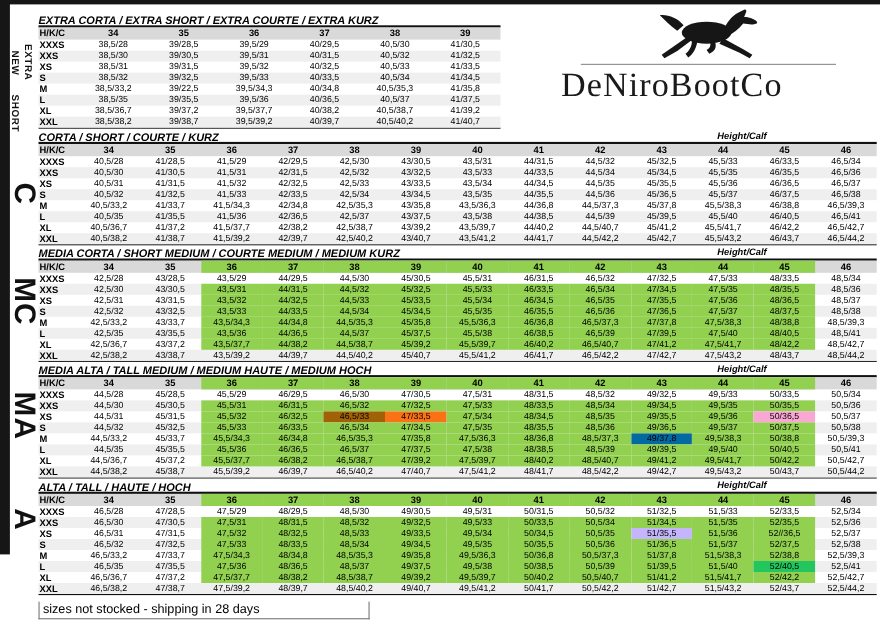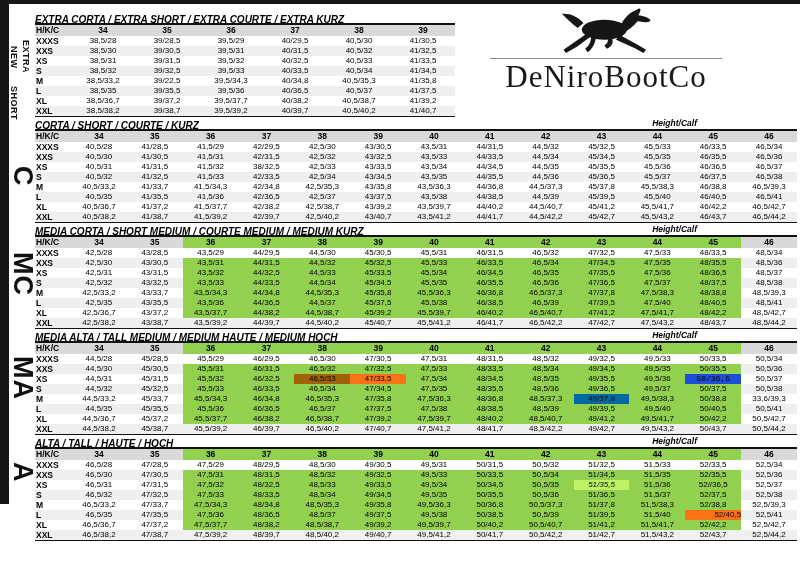--- a/index.html
+++ b/index.html
@@ -28,21 +28,21 @@
   .hc{position:absolute;right:100px;top:0;font-weight:bold;font-style:italic;font-size:8.5px;}
   .tbl{border-top:2px solid #111;border-bottom:1.5px solid #111;width:762px;}
   .tbl.narrow{width:420px;}
   .trow{display:flex;height:10px;line-height:10px;font-size:8px;}
   .trow.head{background:#D9D9D9;height:11px;line-height:11px;font-weight:bold;font-size:8.5px;}
   .trow.zebra{background:#EFEFEF;}
   .label-cell{width:36px;font-weight:bold;font-size:8.5px;padding-left:1px;box-sizing:border-box;text-align:left;}
   .cell{flex:1;text-align:center;}
 
   
-  .logo{position:absolute;left:472px;top:8px;width:268px;text-align:center;}
+  .logo{position:absolute;left:510px;top:8px;width:268px;}
   .logo svg{display:block;margin:0 auto;}
   .logo-rule{border-top:1px solid #8a8a8a;width:232px;margin:0 auto;}
   .logo-name{font-family:"Liberation Serif",serif;font-size:31px;line-height:36px;letter-spacing:1px;color:#1a1a1a;}
   .logo-tag{font-size:8.5px;letter-spacing:3.5px;color:#3a3a3a;margin-top:1px;}
 
   
   .legend{margin-top:6px;font-size:11.5px;}
   .legend-row{height:15px;line-height:15px;padding-left:3px;box-sizing:content-box;}
   .legend-row.first{width:284px;border:1px solid #333;}
   .legend-row.second{width:296px;border:1px solid #777;border-top:none;}
@@ -199,21 +199,21 @@
             <div class="cell">45/34,5</div>
             <div class="cell">45,5/35</div>
             <div class="cell">46/35,5</div>
             <div class="cell">46,5/36</div>
           </div>
           <div class="trow">
             <div class="label-cell">XS</div>
             <div class="cell">40,5/31</div>
             <div class="cell">41/31,5</div>
             <div class="cell">41,5/32</div>
-            <div class="cell">38/32,5</div>
+            <div class="cell">42/32,5</div>
             <div class="cell">42,5/33</div>
             <div class="cell">43/33,5</div>
             <div class="cell">43,5/34</div>
             <div class="cell">44/34,5</div>
             <div class="cell">44,5/35</div>
             <div class="cell">45/35,5</div>
             <div class="cell">45,5/36</div>
             <div class="cell">46/36,5</div>
             <div class="cell">46,5/37</div>
           </div>
@@ -505,21 +505,21 @@
             <div class="cell">45/31,5</div>
             <div class="cell" style="background: rgb(146, 208, 80);">45,5/32</div>
             <div class="cell" style="background: rgb(146, 208, 80);">46/32,5</div>
             <div class="cell" style="background: #a16207;">46,5/33</div>
             <div class="cell" style="background: #f97316;">47/33,5</div>
             <div class="cell" style="background: rgb(146, 208, 80);">47,5/34</div>
             <div class="cell" style="background: rgb(146, 208, 80);">48/34,5</div>
             <div class="cell" style="background: rgb(146, 208, 80);">48,5/35</div>
             <div class="cell" style="background: rgb(146, 208, 80);">49/35,5</div>
             <div class="cell" style="background: rgb(146, 208, 80);">49,5/36</div>
-            <div class="cell" style="background: #1d4ed8; font-family: Liberation Mono, monospace;">50/36,5</div>
+            <div class="cell" style="background: #f9a8d4;">50/36,5</div>
             <div class="cell">50,5/37</div>
           </div>
           <div class="trow zebra">
             <div class="label-cell">S</div>
             <div class="cell">44,5/32</div>
             <div class="cell">45/32,5</div>
             <div class="cell" style="background: rgb(146, 208, 80);">45,5/33</div>
             <div class="cell" style="background: rgb(146, 208, 80);">46/33,5</div>
             <div class="cell" style="background: rgb(146, 208, 80);">46,5/34</div>
             <div class="cell" style="background: rgb(146, 208, 80);">47/34,5</div>
@@ -538,21 +538,21 @@
             <div class="cell" style="background: rgb(146, 208, 80);">45,5/34,3</div>
             <div class="cell" style="background: rgb(146, 208, 80);">46/34,8</div>
             <div class="cell" style="background: rgb(146, 208, 80);">46,5/35,3</div>
             <div class="cell" style="background: rgb(146, 208, 80);">47/35,8</div>
             <div class="cell" style="background: rgb(146, 208, 80);">47,5/36,3</div>
             <div class="cell" style="background: rgb(146, 208, 80);">48/36,8</div>
             <div class="cell" style="background: rgb(146, 208, 80);">48,5/37,3</div>
             <div class="cell" style="background: #0369a1;">49/37,8</div>
             <div class="cell" style="background: rgb(146, 208, 80);">49,5/38,3</div>
             <div class="cell" style="background: rgb(146, 208, 80);">50/38,8</div>
-            <div class="cell">33,6/39,3</div>
+            <div class="cell">50,5/39,3</div>
           </div>
           <div class="trow zebra">
             <div class="label-cell">L</div>
             <div class="cell">44,5/35</div>
             <div class="cell">45/35,5</div>
             <div class="cell" style="background: rgb(146, 208, 80);">45,5/36</div>
             <div class="cell" style="background: rgb(146, 208, 80);">46/36,5</div>
             <div class="cell" style="background: rgb(146, 208, 80);">46,5/37</div>
             <div class="cell" style="background: rgb(146, 208, 80);">47/37,5</div>
             <div class="cell" style="background: rgb(146, 208, 80);">47,5/38</div>
@@ -652,21 +652,21 @@
             <div class="label-cell">XS</div>
             <div class="cell">46,5/31</div>
             <div class="cell">47/31,5</div>
             <div class="cell" style="background: rgb(146, 208, 80);">47,5/32</div>
             <div class="cell" style="background: rgb(146, 208, 80);">48/32,5</div>
             <div class="cell" style="background: rgb(146, 208, 80);">48,5/33</div>
             <div class="cell" style="background: rgb(146, 208, 80);">49/33,5</div>
             <div class="cell" style="background: rgb(146, 208, 80);">49,5/34</div>
             <div class="cell" style="background: rgb(146, 208, 80);">50/34,5</div>
             <div class="cell" style="background: rgb(146, 208, 80);">50,5/35</div>
-            <div class="cell" style="background: #bef264; font-style: italic;">51/35,5</div>
+            <div class="cell" style="background: #c4b5fd;">51/35,5</div>
             <div class="cell" style="background: rgb(146, 208, 80);">51,5/36</div>
             <div class="cell" style="background: rgb(146, 208, 80);">52//36,5</div>
             <div class="cell">52,5/37</div>
           </div>
           <div class="trow zebra">
             <div class="label-cell">S</div>
             <div class="cell">46,5/32</div>
             <div class="cell">47/32,5</div>
             <div class="cell" style="background: rgb(146, 208, 80);">47,5/33</div>
             <div class="cell" style="background: rgb(146, 208, 80);">48/33,5</div>
@@ -702,21 +702,21 @@
             <div class="cell">47/35,5</div>
             <div class="cell" style="background: rgb(146, 208, 80);">47,5/36</div>
             <div class="cell" style="background: rgb(146, 208, 80);">48/36,5</div>
             <div class="cell" style="background: rgb(146, 208, 80);">48,5/37</div>
             <div class="cell" style="background: rgb(146, 208, 80);">49/37,5</div>
             <div class="cell" style="background: rgb(146, 208, 80);">49,5/38</div>
             <div class="cell" style="background: rgb(146, 208, 80);">50/38,5</div>
             <div class="cell" style="background: rgb(146, 208, 80);">50,5/39</div>
             <div class="cell" style="background: rgb(146, 208, 80);">51/39,5</div>
             <div class="cell" style="background: rgb(146, 208, 80);">51,5/40</div>
-            <div class="cell" style="background: #f97316; text-align: right;">52/40,5</div>
+            <div class="cell" style="background: #22c55e;">52/40,5</div>
             <div class="cell">52,5/41</div>
           </div>
           <div class="trow">
             <div class="label-cell">XL</div>
             <div class="cell">46,5/36,7</div>
             <div class="cell">47/37,2</div>
             <div class="cell" style="background: rgb(146, 208, 80);">47,5/37,7</div>
             <div class="cell" style="background: rgb(146, 208, 80);">48/38,2</div>
             <div class="cell" style="background: rgb(146, 208, 80);">48,5/38,7</div>
             <div class="cell" style="background: rgb(146, 208, 80);">49/39,2</div>
@@ -741,20 +741,23 @@
             <div class="cell">50,5/42,2</div>
             <div class="cell">51/42,7</div>
             <div class="cell">51,5/43,2</div>
             <div class="cell">52/43,7</div>
             <div class="cell">52,5/44,2</div>
           </div>
         </div>
       </div>
     </div>
   <div class="legend">
+    <div class="legend-row second" style="background: rgb(255, 255, 255);">
+      <span>sizes not stocked - shipping in 28 days</span>
+    </div>
   </div>
 </div>
 
 <div class="logo">
   <svg viewBox="0 0 120 60" width="104" height="50" aria-hidden="true">
     <g fill="#161616">
       <ellipse cx="58" cy="26" rx="27" ry="12"></ellipse>
       <path d="M78,20 C82,12 88,6 95,3 L99,1 C101,0 102,2 101,4 L99,9 C104,9 110,11 113,14 C114,16 111,17 107,17 L98,16 C93,22 87,27 80,30 Z"></path>
       <path d="M33,18 C26,10 16,6 7,7 C12,12 18,18 26,24 Z"></path>
       <path d="M76,32 L98,44 L108,50 L105,54 L94,48 L72,38 Z"></path>

